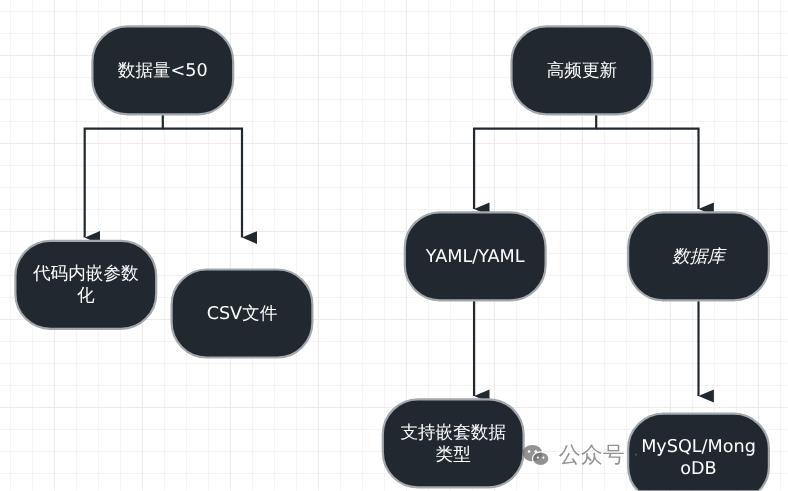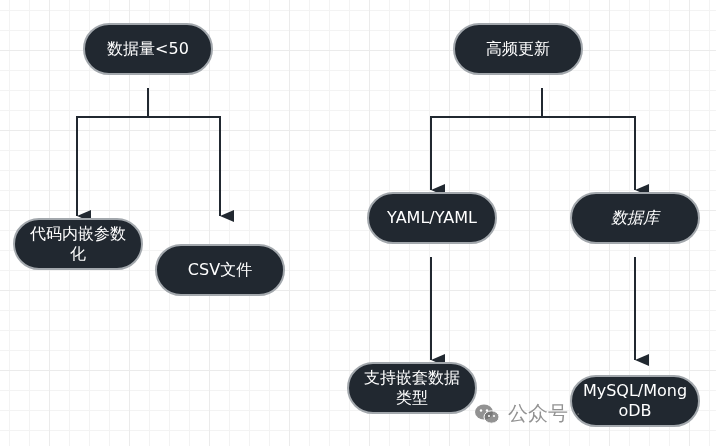--- a/index.html
+++ b/index.html
@@ -11,21 +11,21 @@
       linear-gradient(to bottom, #ebebeb 1px, transparent 1px),
       linear-gradient(to right, #f3f3f3 1px, transparent 1px),
       linear-gradient(to bottom, #f3f3f3 1px, transparent 1px);
     background-size: 80px 80px, 80px 80px, 20px 20px, 20px 20px;
     background-position: 49px 50px, 49px 50px, 9px 10px, 9px 10px;
     font-family: "DejaVu Sans", "Liberation Sans", sans-serif;
   }
   #canvas { position: absolute; left: 0; top: 0; width: 716px; height: 446px; }
   .node {
     position: absolute; box-sizing: border-box;
-    width: 130px; height: 52px;
+    width: 130px; height: 82px;
     background: #212830;
     border: 2px solid #a3a8ad;
     border-radius: 33px;
     color: #ffffff;
     display: flex; align-items: center; justify-content: center;
     text-align: center;
     font-size: 16px; line-height: 20px;
     padding: 0 8px;
     word-break: break-all;
   }
@@ -53,21 +53,21 @@
 
   <path d="M542,88 L542,117 L431,117 L431,190" fill="none" stroke="#212830" stroke-width="2" marker-end="url(#arrow)"></path>
   <path d="M542,117 L635,117 L635,190" fill="none" stroke="#212830" stroke-width="2" marker-end="url(#arrow)"></path>
   <path d="M431,257 L431,360" fill="none" stroke="#212830" stroke-width="2" marker-end="url(#arrow)"></path>
   <path d="M635,257 L635,360" fill="none" stroke="#212830" stroke-width="2" marker-end="url(#arrow)"></path>
 </svg>
 
 <div class="node" style="left:83px;top:23px;">数据量&lt;50</div>
 <div class="node" style="left:13px;top:218px;">代码内嵌参数化</div>
 <div class="node" style="left:155px;top:218px;margin-top:26px;">CSV文件</div>
-<div class="node" style="left:453px;top:23px;">高频更新</div>
+<div class="node" style="left:464px;top:23px;">高频更新</div>
 <div class="node" style="left:367px;top:192px;">YAML/YAML</div>
 <div class="node" style="left:570px;top:192px;font-style:italic;">数据库</div>
 <div class="node" style="left:347px;top:362px;">支持嵌套数据类型</div>
 <div class="node" style="left:570px;top:375px;">MySQL/MongoDB</div>
 
 <div class="watermark">
   <svg class="wx" viewBox="0 0 26 22">
     <ellipse cx="10" cy="9" rx="9" ry="7.5" fill="rgba(110,110,110,0.75)"></ellipse>
     <ellipse cx="17.5" cy="14" rx="7.5" ry="6.2" fill="rgba(110,110,110,0.75)" stroke="#fff" stroke-width="1"></ellipse>
     <circle cx="7" cy="7.5" r="1.2" fill="#fff"></circle>

